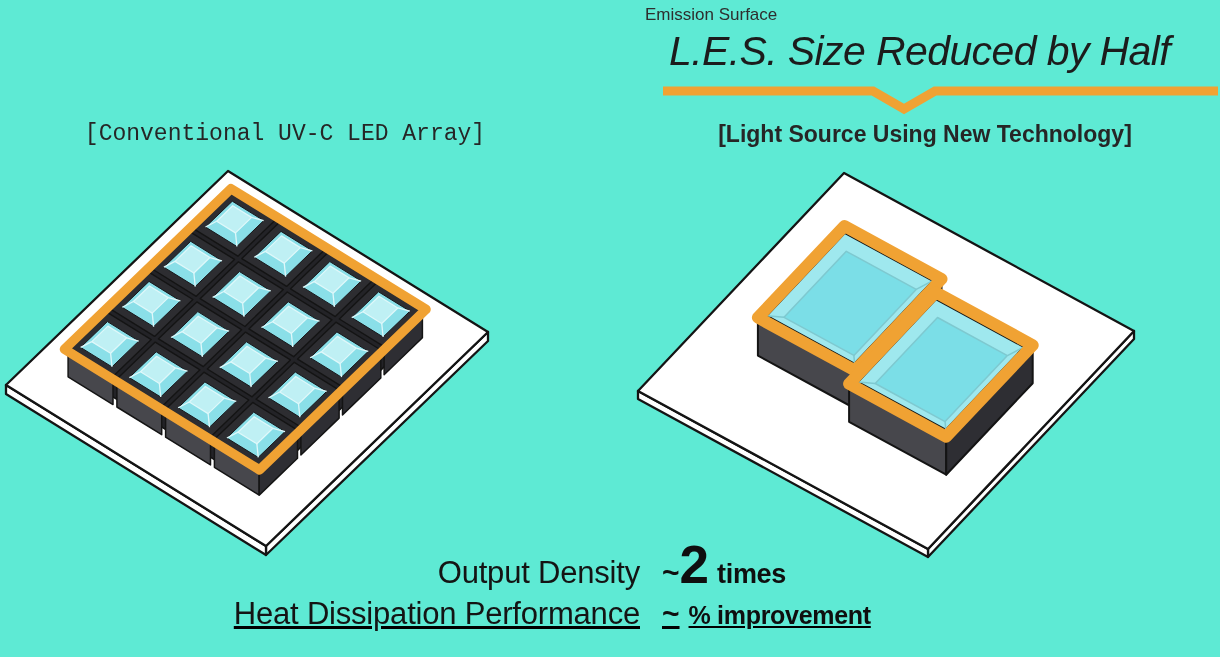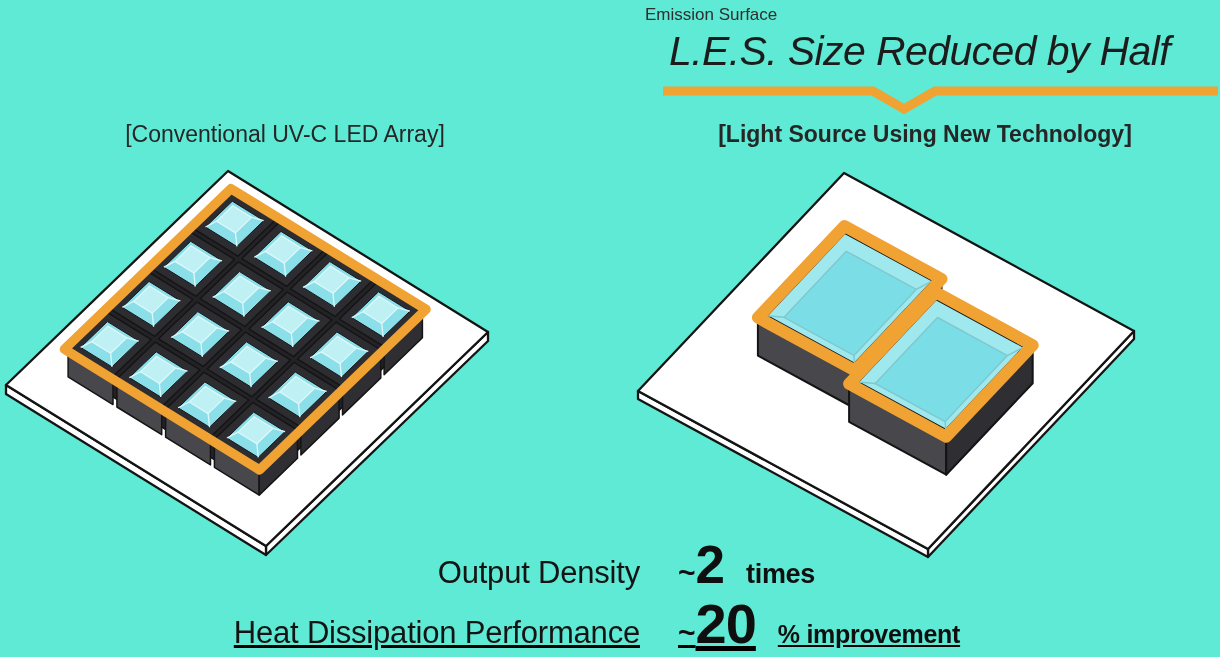--- a/index.html
+++ b/index.html
@@ -3,30 +3,30 @@
 <meta charset="utf-8">
 <style>
   html,body{margin:0;padding:0;background:#ffffff;}
   .stage{position:relative;width:1220px;height:657px;background:#5eead4;overflow:hidden;
          font-family:"Liberation Sans","DejaVu Sans",sans-serif;padding-left:35px;}
   #scene{position:absolute;left:0;top:0;}
   .brace{fill:none;stroke:var(--accent,#F0A233);stroke-width:9;stroke-linejoin:miter;stroke-linecap:butt;}
   .eyebrow{position:absolute;left:645px;top:5px;font-size:17px;color:#2e2e2e;}
   .title{position:absolute;left:669px;top:28px;font-size:41px;color:#1c1c1c;letter-spacing:-0.6px;white-space:nowrap;font-style:italic;}
   .caption{position:absolute;top:121px;width:520px;text-align:center;font-size:23px;color:#262626;white-space:nowrap;}
-  .caption-left{left:25px;}
+  .caption-left{left:25px;font-family:Liberation Mono, monospace;}
   .caption-right{left:665px;font-weight:bold;}
-  .stat-row{position:absolute;left:0;width:1220px;display:flex;align-items:baseline;gap:16px;}
+  .stat-row{position:absolute;left:0;width:1220px;display:flex;align-items:baseline;}
   .stat-row.r1{top:538px;}
   .stat-row.r2{top:596px;text-decoration:underline;}
   .stat-label{width:640px;text-align:right;font-size:31px;color:#141414;letter-spacing:-0.2px;}
   .stat-value{margin-left:22px;display:flex;align-items:baseline;color:#0f0f0f;}
   .tilde{font-weight:bold;font-size:30px;line-height:1;}
   .num{font-weight:bold;font-size:53px;line-height:1;letter-spacing:-1px;}
-  .unit{font-weight:bold;font-size:27px;margin-left:22px;letter-spacing:-0.3px;}
+  .unit{font-weight:bold;font-size:27px;margin-left:9px;letter-spacing:-0.3px;}
   .r2 .num{font-size:56px;}
   .r2 .unit{font-size:25px;}
 </style>
 </head>
 <body>
 
 <div class="stage">
 
   <svg id="scene" width="1220" height="657" viewBox="0 0 1220 657">
     <path class="brace" d="M663 91 L873 91 L904 109 L935 91 L1218 91"></path>
@@ -180,18 +180,17 @@
       <span class="tilde">~</span>
       <span class="num">2</span>
       <span class="unit">times</span>
     </div>
   </div>
 
   <div class="stat-row r2">
     <div class="stat-label">Heat Dissipation Performance</div>
     <div class="stat-value">
       <span class="tilde">~</span>
-      <span class="num">20</span>
       <span class="unit">% improvement</span>
     </div>
   </div>
 
 </div>
 
 </body></html>

